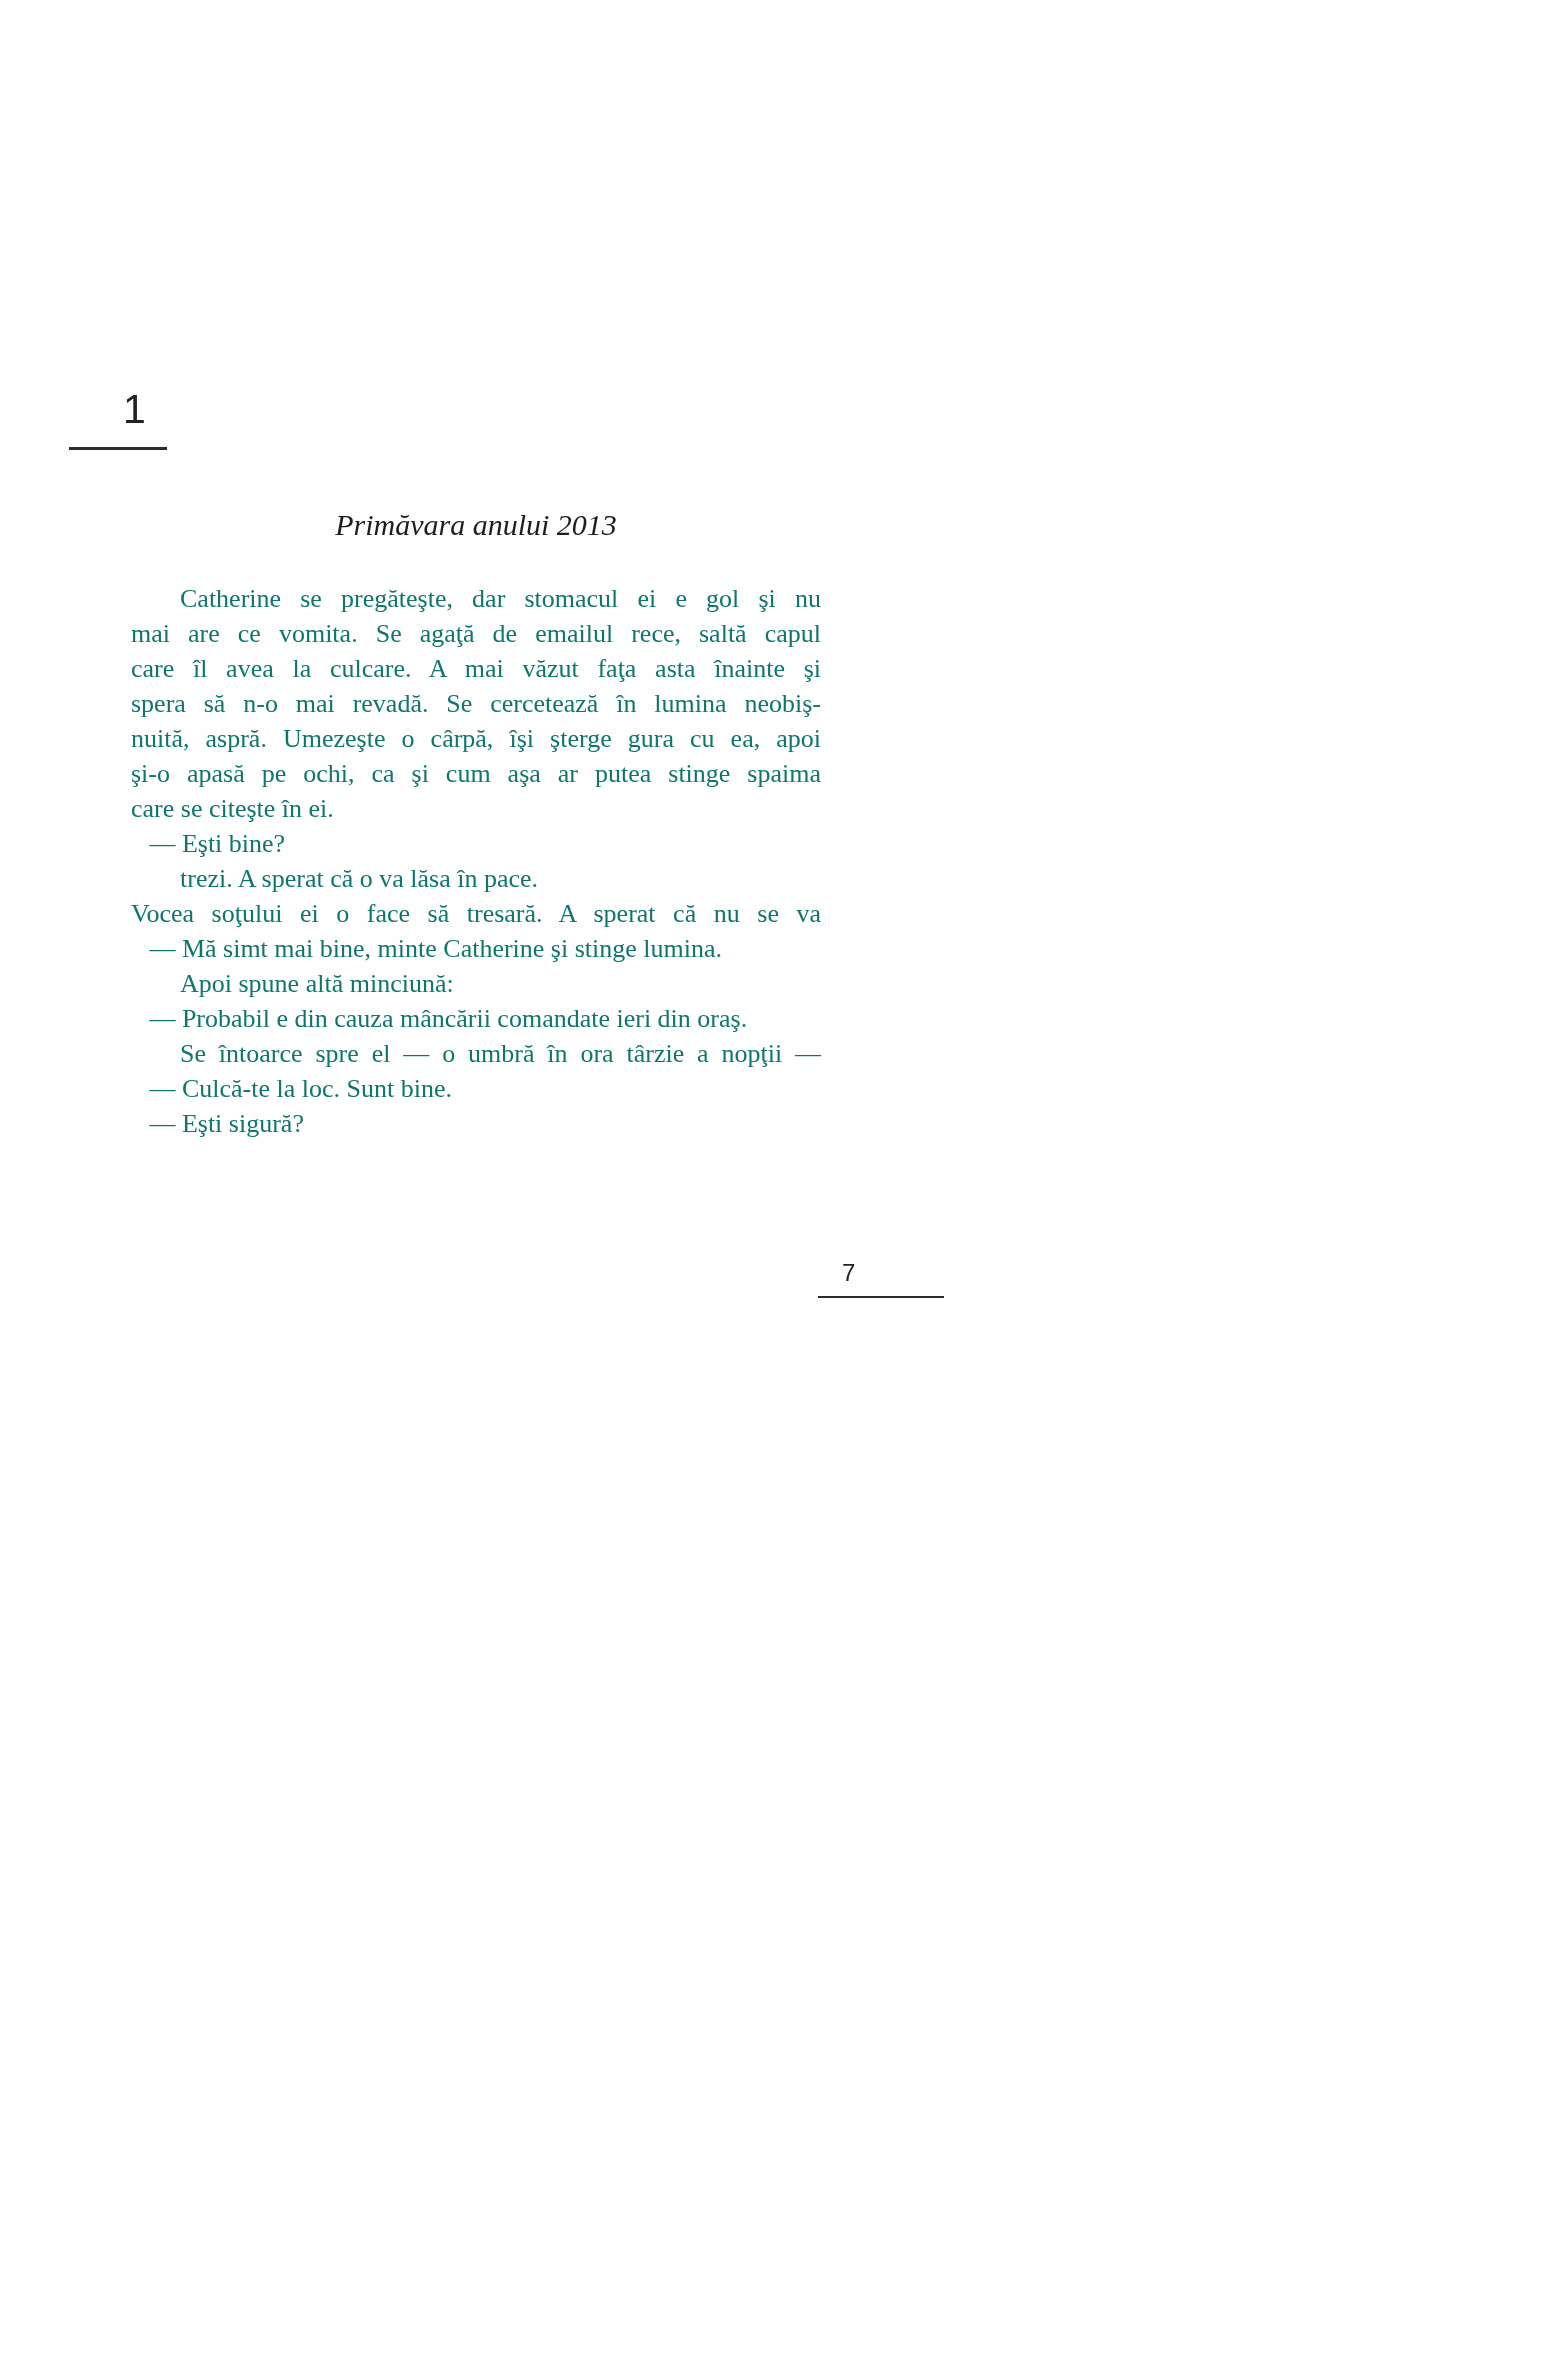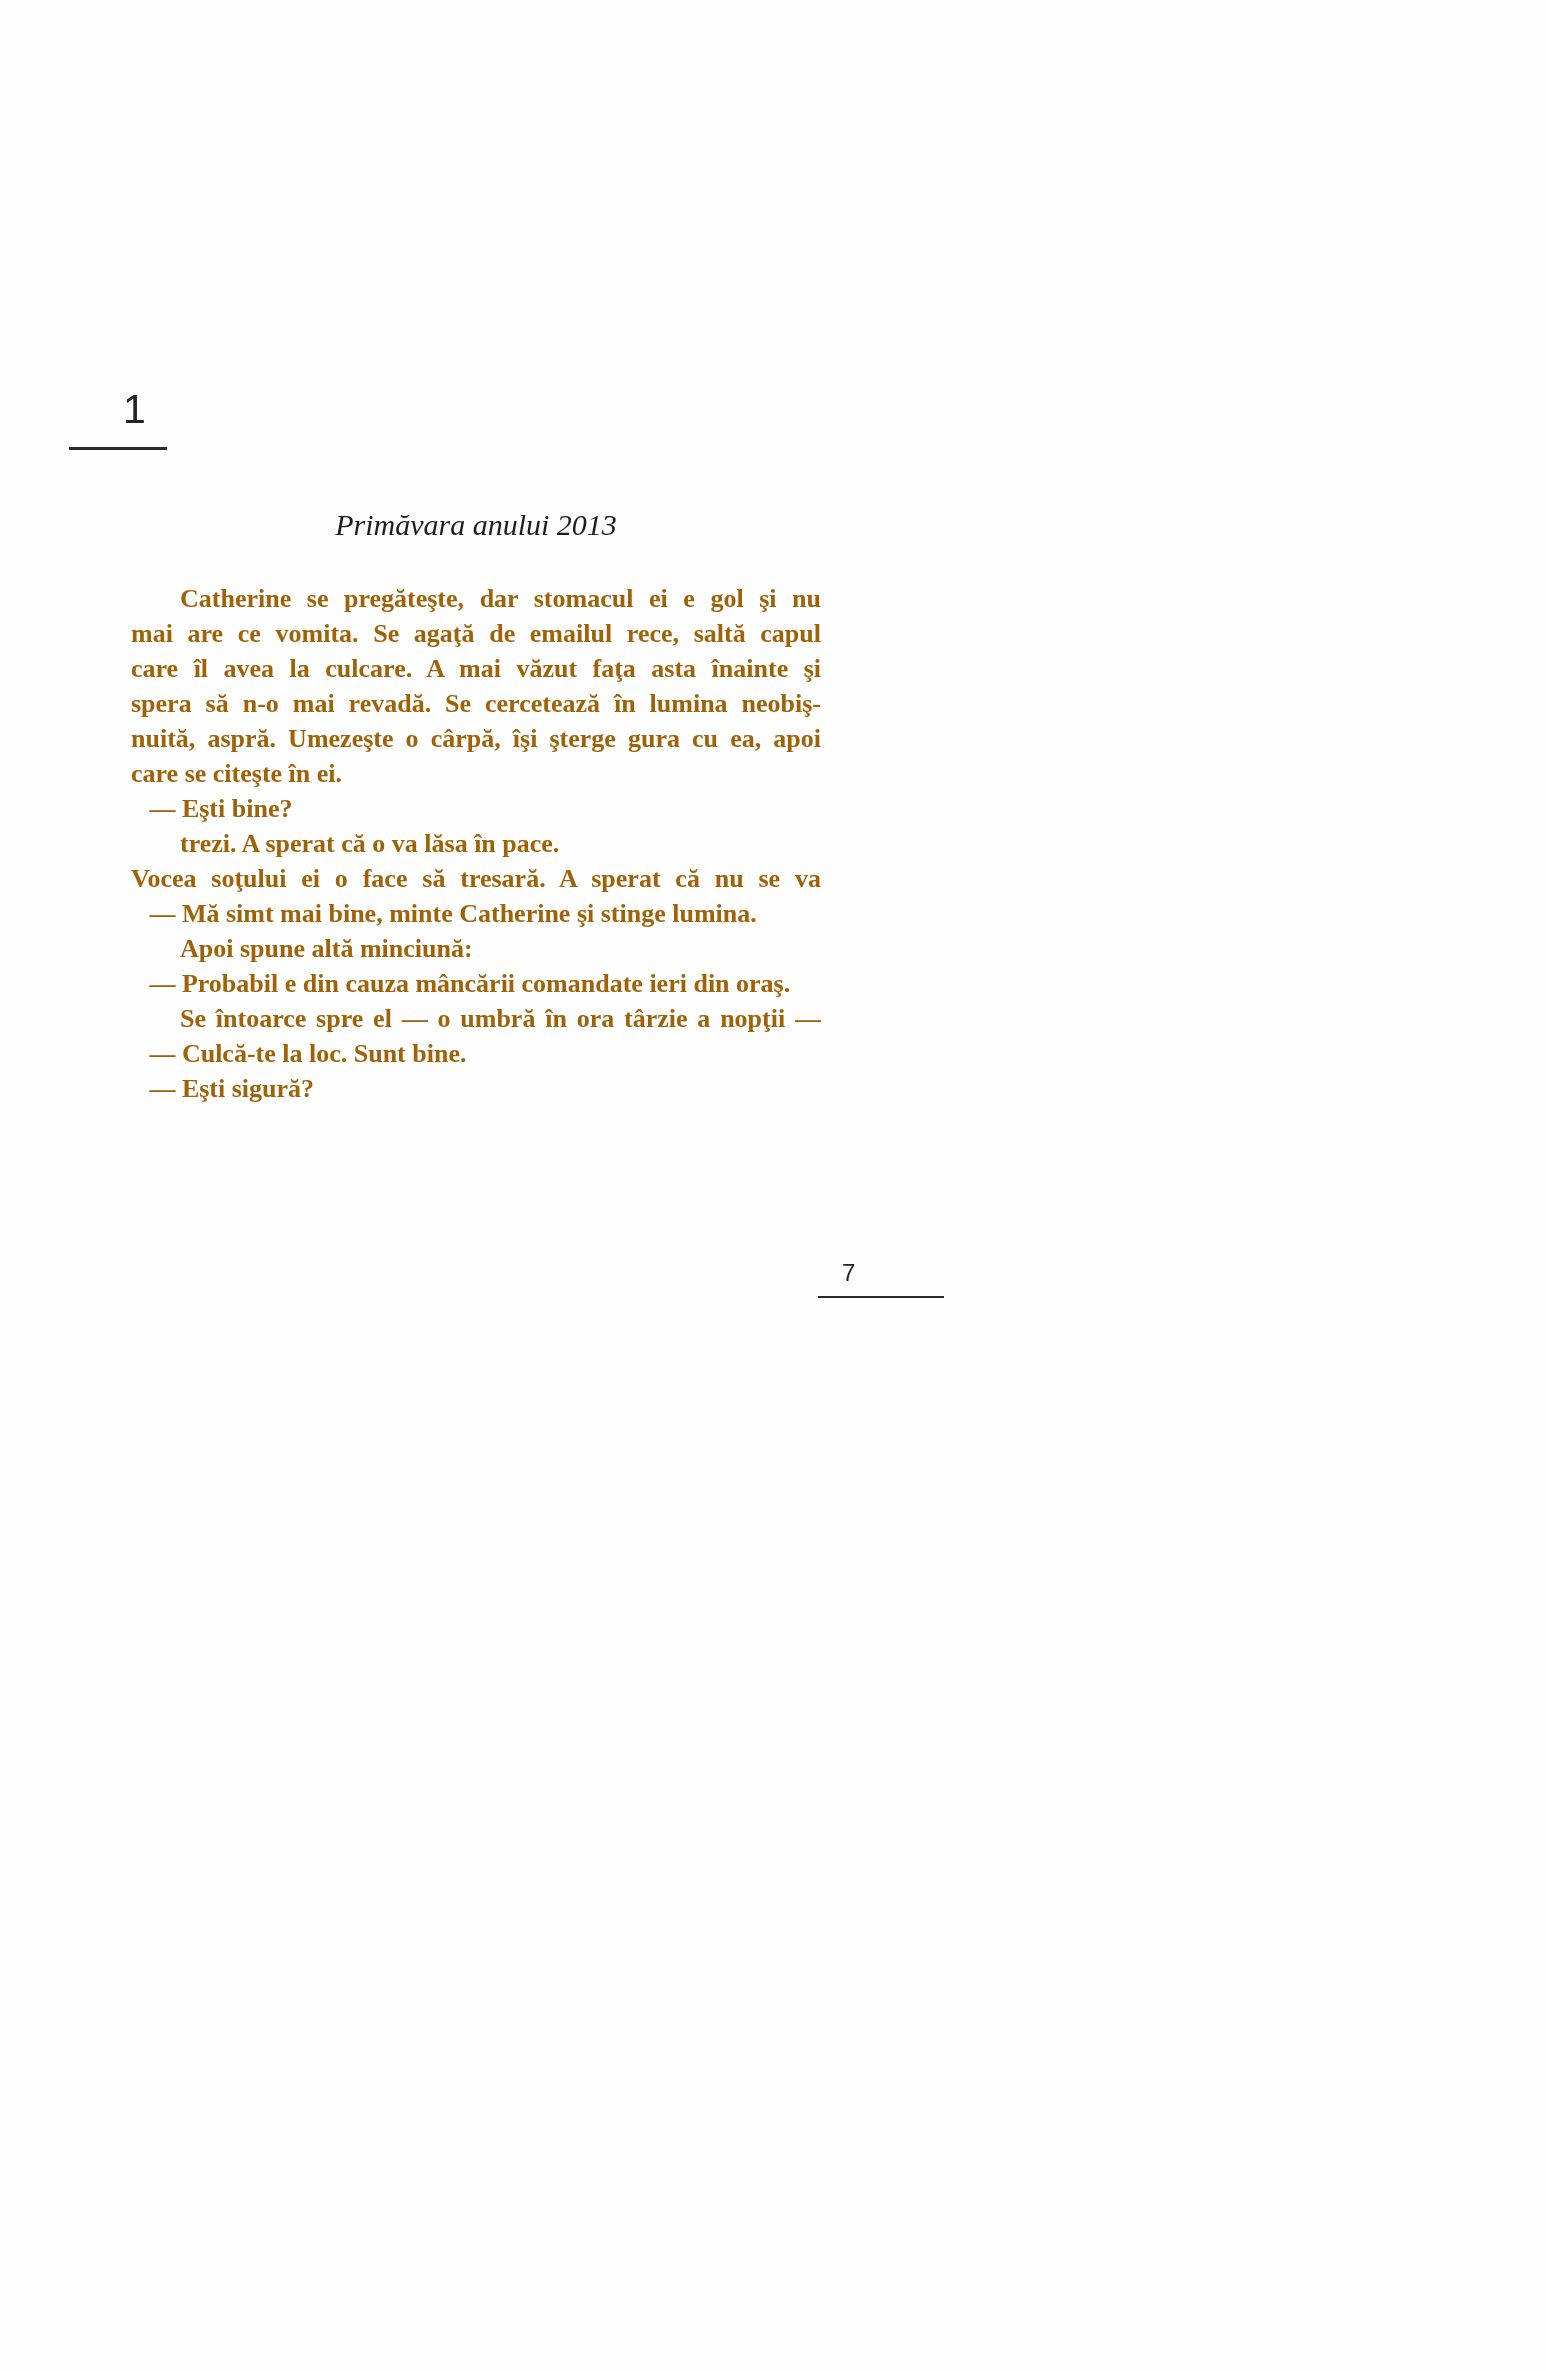--- a/index.html
+++ b/index.html
@@ -43,22 +43,21 @@
     font-size: 30px;
     color: #1d1d1d;
   }
   .body-text {
     position: absolute;
     left: 131px;
     top: 581px;
     width: 690px;
     font-size: 26px;
     line-height: 35px;
-    color: #a16207;
-    font-weight: bold;
+    color: #0f766e;
   }
   .para { margin: 0; }
   .line {
     text-align: justify;
     text-align-last: justify;
   }
   .line.last {
     text-align-last: left;
   }
   .para.narrative .line:first-child {
@@ -95,20 +94,21 @@
 
   <div class="heading">Primăvara anului 2013</div>
 
   <div class="body-text">
       <div class="para narrative">
         <div class="line">Catherine se pregăteşte, dar stomacul ei e gol şi nu</div>
         <div class="line">mai are ce vomita. Se agaţă de emailul rece, saltă capul</div>
         <div class="line">care îl avea la culcare. A mai văzut faţa asta înainte şi</div>
         <div class="line">spera să n-o mai revadă. Se cercetează în lumina neobiş-</div>
         <div class="line">nuită, aspră. Umezeşte o cârpă, îşi şterge gura cu ea, apoi</div>
+        <div class="line">şi-o apasă pe ochi, ca şi cum aşa ar putea stinge spaima</div>
         <div class="line last">care se citeşte în ei.</div>
       </div>
       <div class="para dialogue">
         <div class="line last">— Eşti bine?</div>
       </div>
       <div class="para narrative">
         <div class="line last">trezi. A sperat că o va lăsa în pace.</div>
         <div class="line">Vocea soţului ei o face să tresară. A sperat că nu se va</div>
       </div>
       <div class="para dialogue">

